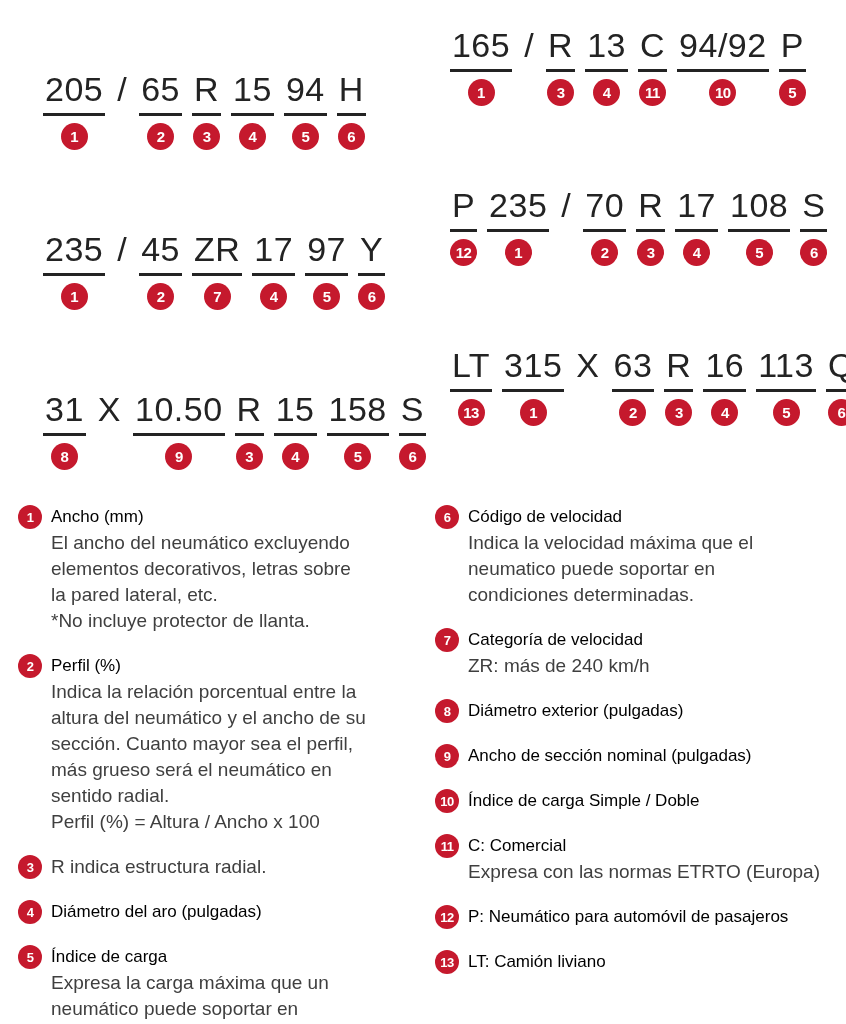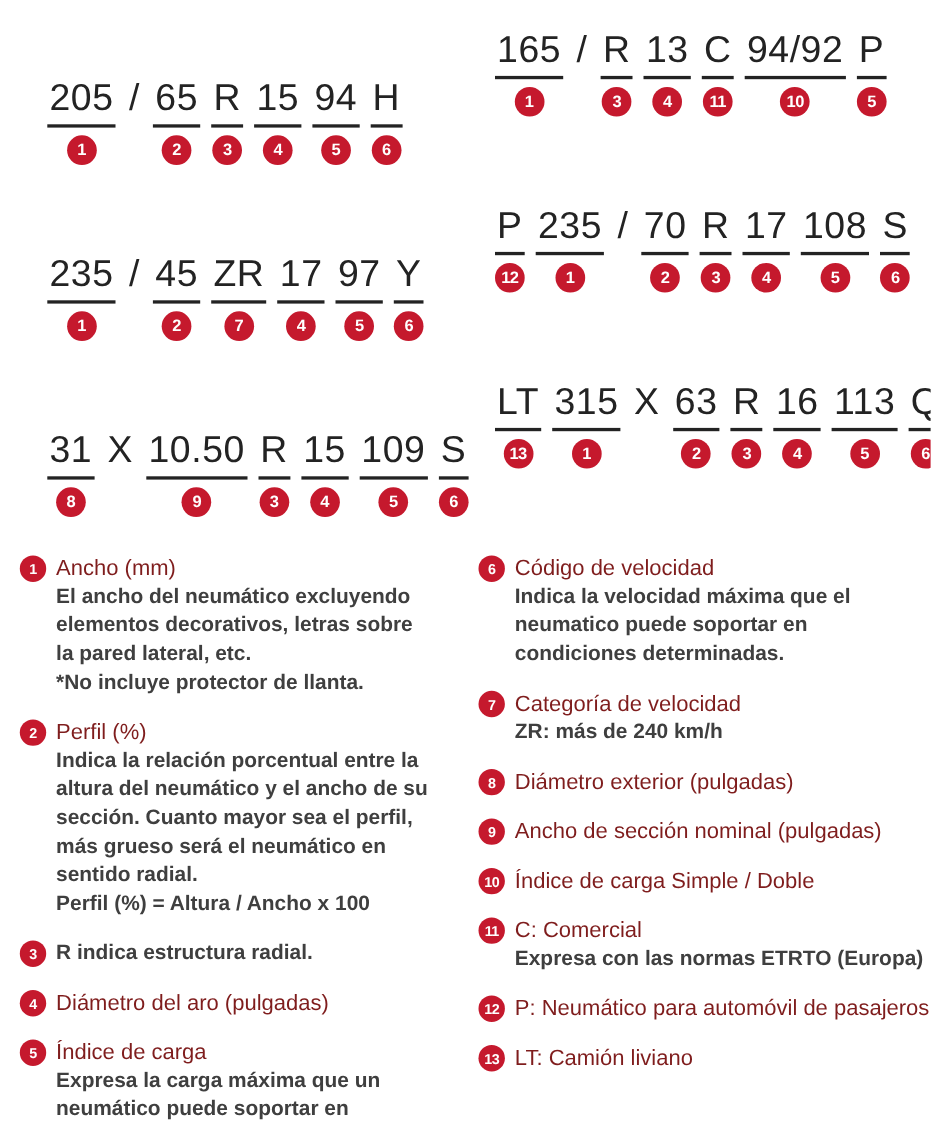--- a/index.html
+++ b/index.html
@@ -75,30 +75,29 @@
     color: #ffffff;
     font-size: 13px;
     font-weight: bold;
     display: flex;
     align-items: center;
     justify-content: center;
     margin-top: 1px;
     letter-spacing: -0.5px;
   }
   .ititle {
-    font-size: 20px;
+    font-size: 17px;
     line-height: 26px;
-    color: #7f1d1d;
+    color: #000000;
   }
   .ibody {
     font-size: 19px;
     line-height: 26px;
     color: #3f3f3f;
     white-space: pre-line;
-    font-weight: bold;
   }
 </style>
 </head>
 <body>
 
 <div class="codes">
 
   <div class="code left-col">
     <div class="seg grp">
       <span class="seg-text">205</span>
@@ -237,21 +236,21 @@
     </div>
     <div class="seg grp">
       <span class="seg-text">R</span>
       <span class="badge">3</span>
     </div>
     <div class="seg grp">
       <span class="seg-text">15</span>
       <span class="badge">4</span>
     </div>
     <div class="seg grp">
-      <span class="seg-text">109</span>
+      <span class="seg-text">158</span>
       <span class="badge">5</span>
     </div>
     <div class="seg grp">
       <span class="seg-text">S</span>
       <span class="badge">6</span>
     </div>
   </div>
 
   <div class="code right-col">
     <div class="seg grp">

